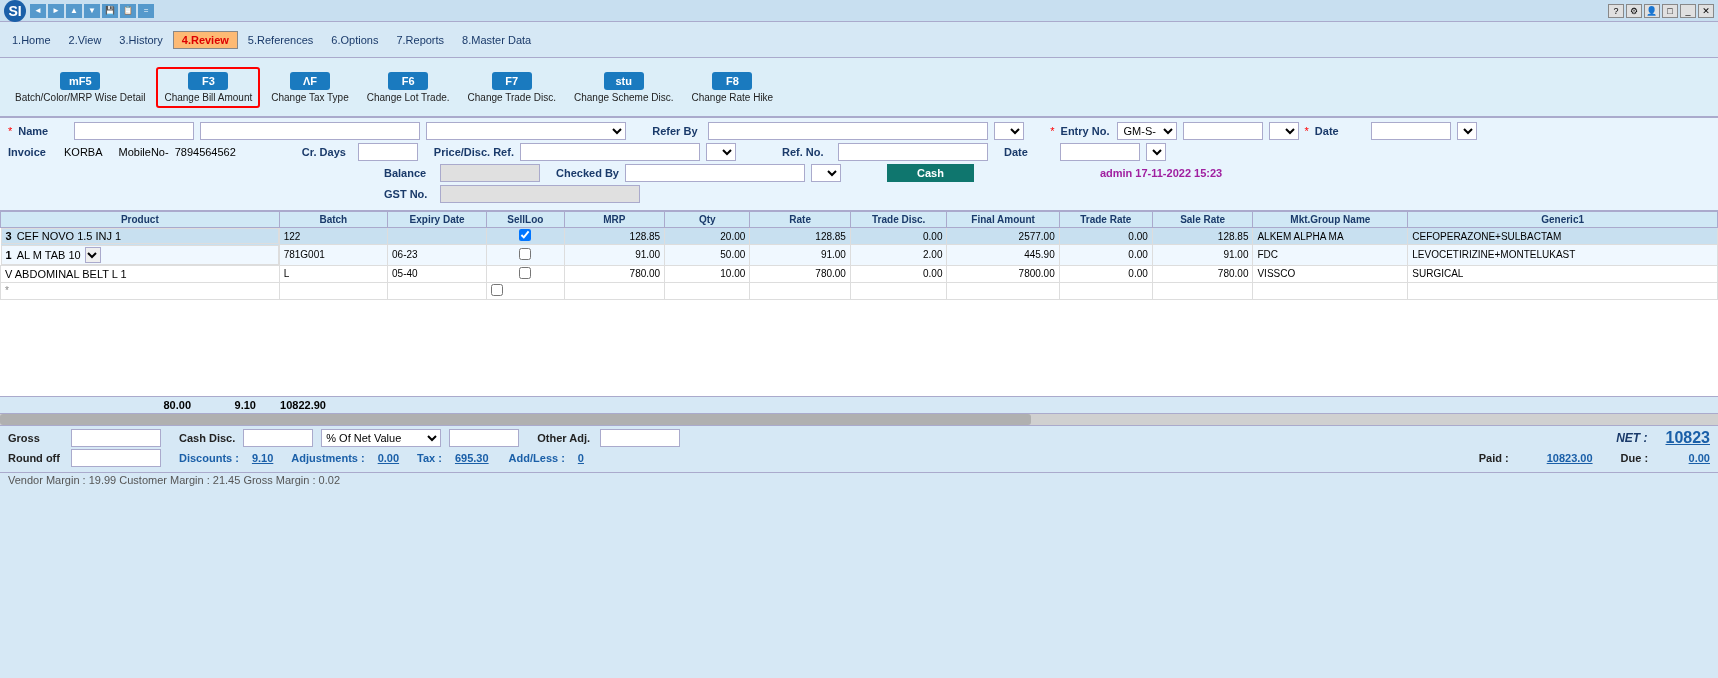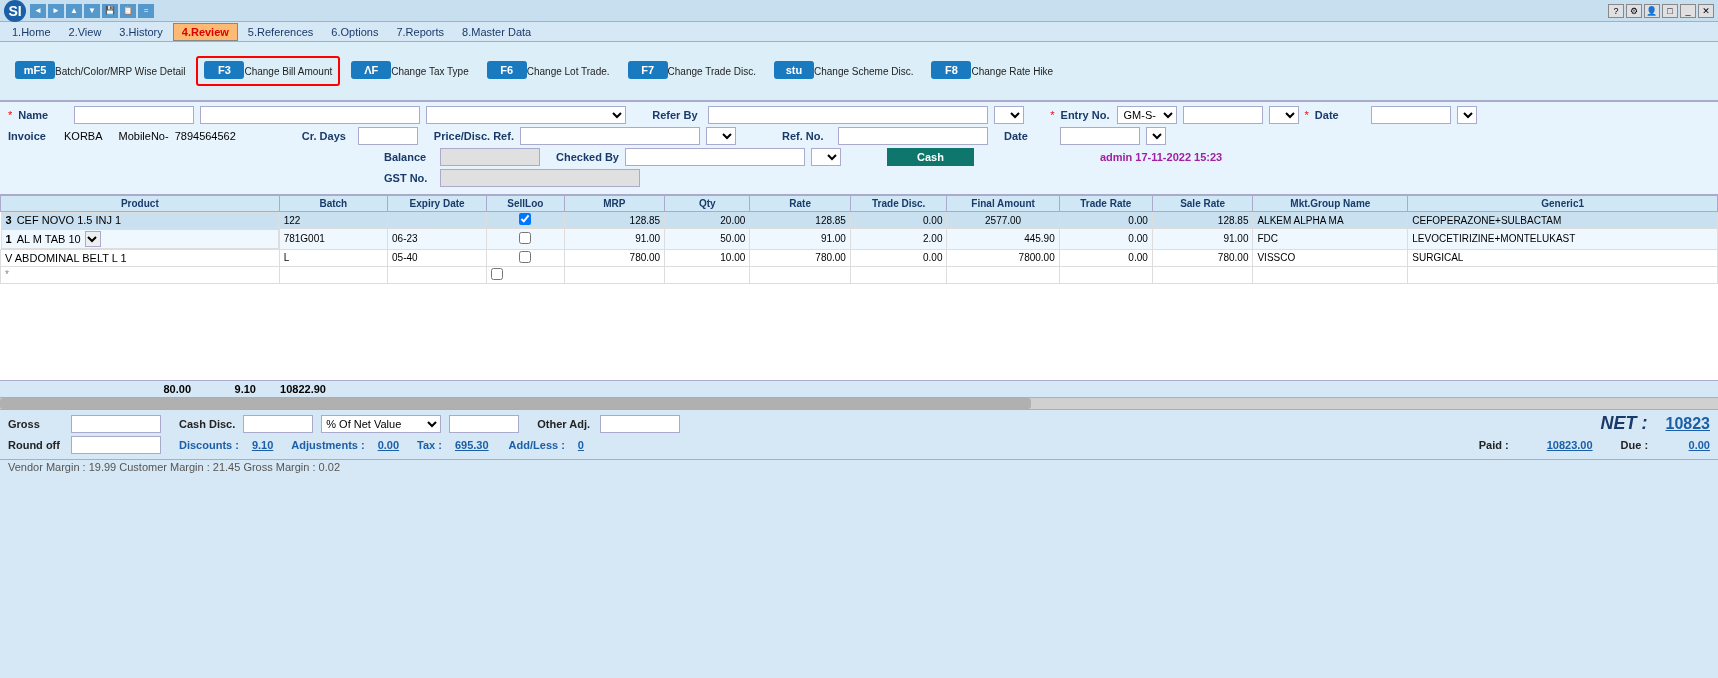--- a/index.html
+++ b/index.html
@@ -5,27 +5,27 @@
     * { box-sizing: border-box; margin: 0; padding: 0; font-family: Arial, sans-serif; font-size: 11px; }
     body { background: #d6e8f5; width: 1718px; min-height: 678px; overflow: hidden; }
 
     
     #titlebar { background: #c8dff0; display: flex; align-items: center; justify-content: space-between; padding: 2px 4px; border-bottom: 1px solid #aac; height: 22px; }
     #titlebar-title { flex: 1; text-align: center; font-weight: bold; font-size: 12px; color: #222; }
     #titlebar-controls { display: flex; gap: 2px; }
     .title-btn { width: 16px; height: 14px; border: 1px solid #888; background: #e0e0e0; font-size: 9px; display: flex; align-items: center; justify-content: center; cursor: pointer; }
 
     
-    #menubar { background: #d6e8f5; display: flex; align-items: center; padding: 1px 4px; border-bottom: 1px solid #aac; height: 20px; gap: 2px; }
+    #menubar { background: #d6e8f5; display: flex; align-items: center; padding: 1px 4px; border-bottom: 1px solid #aac; height: 36px; gap: 2px; }
     .menu-item { padding: 2px 8px; cursor: pointer; color: #1a3a6a; font-size: 11px; }
     .menu-item.active { background: #fdba74; border: 1px solid #888; font-weight: bold; color: #d00; }
 
     
     #toolbar { background: #dceef8; border-bottom: 2px solid #aac; padding: 4px 8px; display: flex; align-items: center; gap: 4px; min-height: 60px; }
-    .toolbar-btn { display: flex; align-items: center; padding: 3px 6px; cursor: pointer; border: 1px solid transparent; min-width: 70px; }
+    .toolbar-btn { display: flex; flex-direction: column; align-items: center; padding: 3px 6px; cursor: pointer; border: 1px solid transparent; min-width: 70px; }
     .toolbar-btn .btn-icon { background: #1a7abf; color: white; font-weight: bold; font-size: 11px; padding: 3px 8px; border-radius: 3px; margin-bottom: 2px; min-width: 40px; text-align: center; }
     .toolbar-btn .btn-label { font-size: 10px; color: #222; text-align: center; }
     .toolbar-btn.highlighted { border: 2px solid red; border-radius: 3px; }
 
     
     #form-area { background: #e8f4fd; padding: 4px 8px; border-bottom: 1px solid #aac; }
     .form-row { display: flex; align-items: center; gap: 6px; margin-bottom: 3px; }
     .form-label { color: #1a3a6a; font-weight: bold; min-width: 50px; }
     .form-input { border: 1px solid #aac; background: white; padding: 1px 4px; height: 18px; }
     .form-input-wide { width: 200px; }
@@ -54,21 +54,21 @@
 
     
     #scroll-bar { background: #d0d0d0; height: 12px; border-top: 1px solid #aac; }
 
     
     #bottom-area { background: #d6e8f5; padding: 3px 8px; border-top: 1px solid #aac; }
     .calc-row { display: flex; align-items: center; gap: 8px; margin-bottom: 2px; }
     .calc-label { color: #222; font-weight: bold; min-width: 55px; }
     .calc-input { border: 1px solid #aac; background: white; padding: 1px 4px; height: 18px; text-align: right; }
     .calc-link { color: #1a5fa8; text-decoration: underline; cursor: pointer; font-weight: bold; }
-    .net-label { font-size: 18px; font-weight: bold; font-style: italic; color: #1a3a6a; margin-left: 48px; }
+    .net-label { font-size: 12px; font-weight: bold; font-style: italic; color: #1a3a6a; margin-left: 48px; }
     .net-value { font-size: 16px; font-weight: bold; color: #1a5fa8; text-decoration: underline; }
     .disc-dropdown { border: 1px solid #aac; background: white; height: 18px; width: 120px; }
 
     
     #statusbar { background: #d6e8f5; padding: 1px 8px; border-top: 1px solid #aac; color: #555; font-size: 10px; }
   </style>
 </head>
 <body>
 
 <div id="titlebar">
@@ -217,21 +217,21 @@
             <span style="margin-right:3px;font-weight:bold;">3</span>
             <span>CEF NOVO 1.5 INJ 1</span>
           </td>
         <td>122</td>
         <td></td>
         <td class="checkbox-cell"><input type="checkbox" checked="" style=""></td>
         <td style="text-align:right;">128.85</td>
         <td style="text-align:right;">20.00</td>
         <td style="text-align:right;">128.85</td>
         <td style="text-align:right;">0.00</td>
-        <td style="text-align:center;">2577.00</td>
+        <td style="text-align:right;">2577.00</td>
         <td style="text-align:right;">0.00</td>
         <td style="text-align:right;">128.85</td>
         <td>ALKEM ALPHA MA</td>
         <td>CEFOPERAZONE+SULBACTAM</td>
       </tr>
 
       <tr class="row-alt">
         <td style="display:flex;align-items:center;gap:2px;">
           <span style="margin-right:3px;font-weight:bold;">1</span>
           <span>AL M TAB 10</span>

